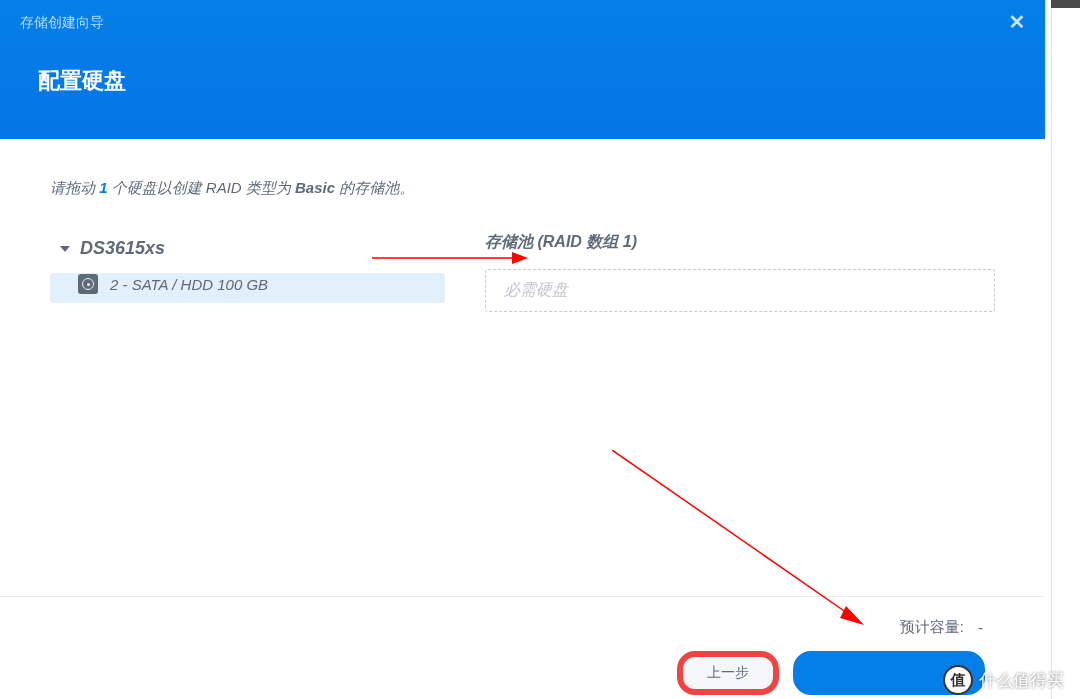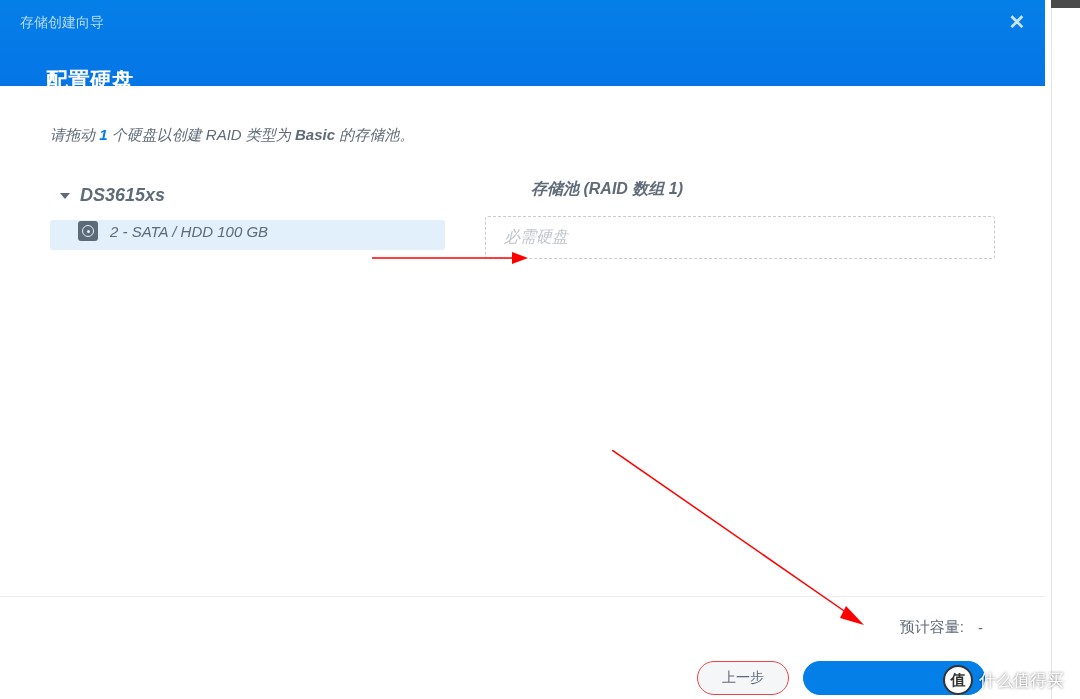--- a/index.html
+++ b/index.html
@@ -17,35 +17,35 @@
     }
     .wizard {
       width: 1045px;
       height: 699px;
       background: #fff;
       position: relative;
     }
     .header {
       background: #0575e6;
       background: linear-gradient(180deg, #057fe8 0%, #0575e6 100%);
-      height: 86px;
+      height: 139px;
       padding: 14px 20px 16px 20px;
       position: relative;
     }
     .header-small-title {
       color: #b8dcf9;
       font-size: 14px;
       font-weight: 500;
     }
     .header-main-title {
       color: #ffffff;
       font-size: 22px;
       font-weight: 700;
       margin-top: 34px;
-      margin-left: 26px;
+      margin-left: 18px;
     }
     .close-btn {
       position: absolute;
       top: 12px;
       right: 18px;
       color: #cae4fa;
       font-size: 20px;
       font-weight: bold;
       cursor: pointer;
       width: 20px;
@@ -138,21 +138,20 @@
     }
     .disk-label {
       color: #5d6a77;
       font-size: 15px;
     }
     .pool-title {
       color: #5f6b78;
       font-size: 16px;
       font-weight: 700;
       margin-bottom: 16px;
-      margin-left: 46px;
     }
     .drop-zone {
       border: 1px dashed #c5cbd1;
       border-radius: 3px;
       padding: 10px 18px;
       color: #bfc5cb;
       font-size: 16px;
       min-height: 36px;
     }
     .divider {
@@ -183,21 +182,21 @@
       bottom: 4px;
       right: 60px;
       display: flex;
       gap: 14px;
     }
     .btn {
       padding: 7px 24px;
       border-radius: 18px;
       font-size: 14px;
       cursor: pointer;
-      border: 1px solid #ef4444;
+      border: 6px solid #ef4444;
     }
     .btn-secondary {
       background: #f4f6f8;
       color: #5f6b78;
     }
     .btn-primary {
       background: #057fe8;
       color: #fff;
       border-color: #057fe8;
       padding: 7px 90px;

